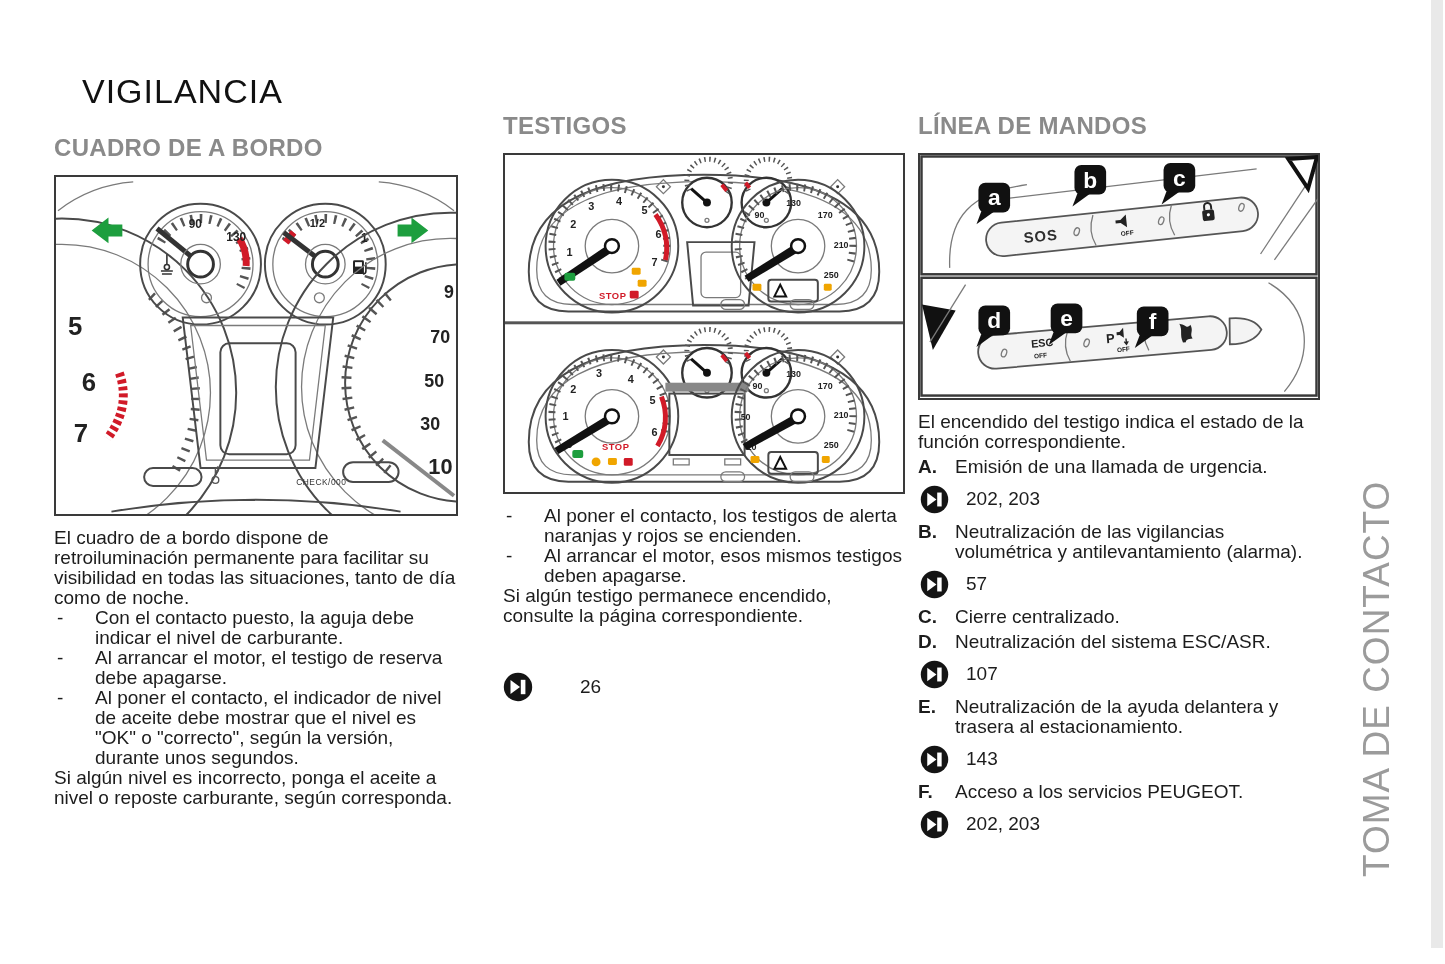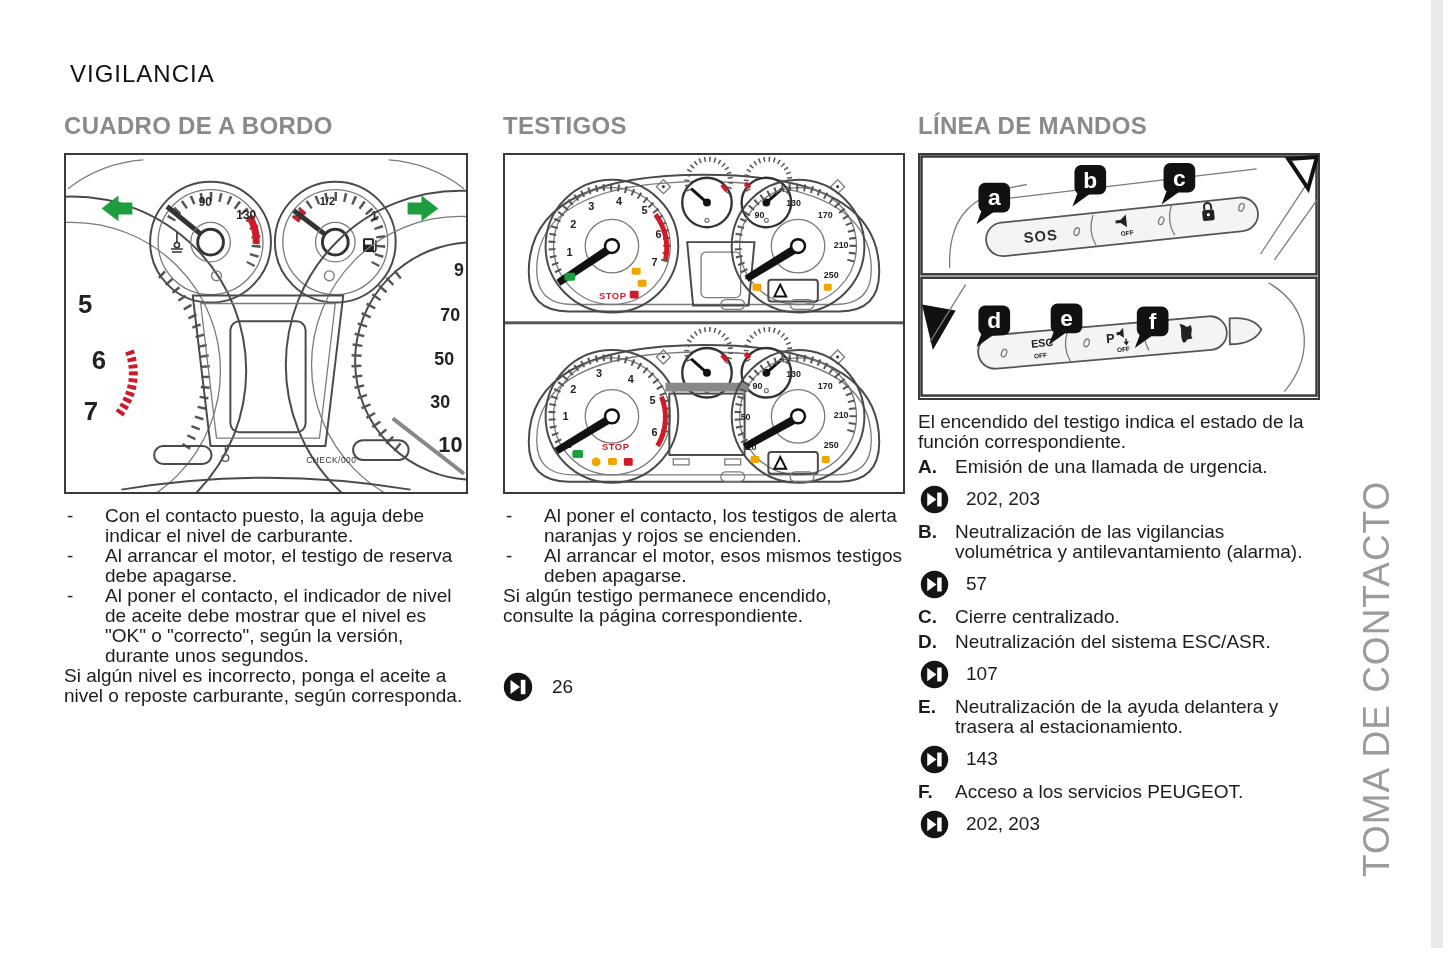--- a/index.html
+++ b/index.html
@@ -2,36 +2,36 @@
 <html><head>
 <meta charset="utf-8">
 <style>
   html,body{margin:0;padding:0;}
   body{
     width:1445px;height:964px;position:relative;overflow:hidden;
     background:#ffffff;color:#1c1c1c;
     font-family:"Liberation Sans", sans-serif;
   }
   .page-title{
-    position:absolute;left:66px;top:56px;margin:4px;
-    font-size:24px;font-weight:400;color:#111;letter-spacing:1px;
+    position:absolute;left:66px;top:56px;margin:16px;
+    font-size:34px;font-weight:400;color:#111;letter-spacing:1px;
   }
   .col{position:absolute;top:112px;}
-  #col-cuadro{left:64px;width:404px;}
+  #col-cuadro{left:54px;width:404px;margin-top:22px;}
   #col-testigos{left:503px;width:402px;}
   #col-mandos{left:918px;width:402px;}
   .col h2{margin:0 0 13px 0;font-size:24px;color:#8a8a8a;letter-spacing:.3px;font-weight:bold;}
   .figure{border:2px solid #3a3a3a;margin-bottom:12px;background:#fff;line-height:0;}
   .figure svg{width:100%;height:auto;display:block;}
   .body{font-size:19px;line-height:20px;}
   .body p{margin:0;}
   .bullet{display:flex;}
   .bullet .dash{width:38px;flex:none;padding-left:3px;}
   .bullet .btxt{flex:1;}
-  .pageref{display:flex;align-items:center;margin-top:16px;}
+  .pageref{display:flex;align-items:center;margin-top:16px;gap:28px;}
   .pageref svg{width:30px;height:30px;margin-right:19px;flex:none;}
   .pageref .num{font-size:19px;}
   #col-testigos .pageref{margin-top:46px;}
   .mintro{margin:0 0 4px 0;}
   .mitem{display:flex;margin-top:5px;}
   .mitem .mkey{width:37px;flex:none;font-weight:bold;}
   .mitem .mtxt{flex:1;}
   .mref{display:flex;align-items:center;margin:8px 0 8px 2px;}
   .mref svg{width:29px;height:29px;margin-right:17px;flex:none;}
   .mref .num{font-size:19px;}
@@ -147,20 +147,21 @@
         <circle cx="0" cy="5" r="3.4"></circle>
           <path d="M0,1.5 v-8 l3,-2 M0,-4 h3"></path>
       </g>
       <text class="micro" x="268" y="311" text-anchor="middle">CHECK/000</text>
       <rect class="ln" x="290" y="288" width="56" height="20" rx="10"></rect>
       <path class="ln" d="M56,338 Q202,314 348,338"></path>
     </svg>
   </div>
 
   <div class="body">
+    <p>El cuadro de a bordo dispone de retroiluminación permanente para facilitar su visibilidad en todas las situaciones, tanto de día como de noche.</p>
     <div class="bullet">
       <span class="dash">-</span>
       <span class="btxt">Con el contacto puesto, la aguja debe indicar el nivel de carburante.</span>
     </div>
     <div class="bullet">
       <span class="dash">-</span>
       <span class="btxt">Al arrancar el motor, el testigo de reserva debe apagarse.</span>
     </div>
     <div class="bullet">
       <span class="dash">-</span>

